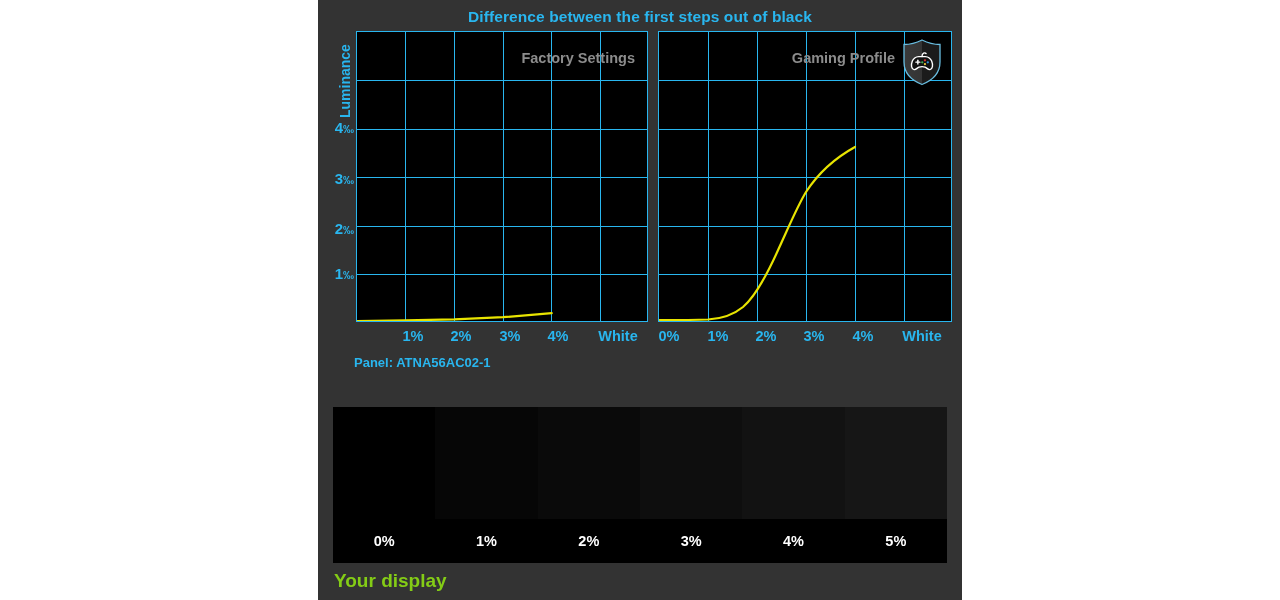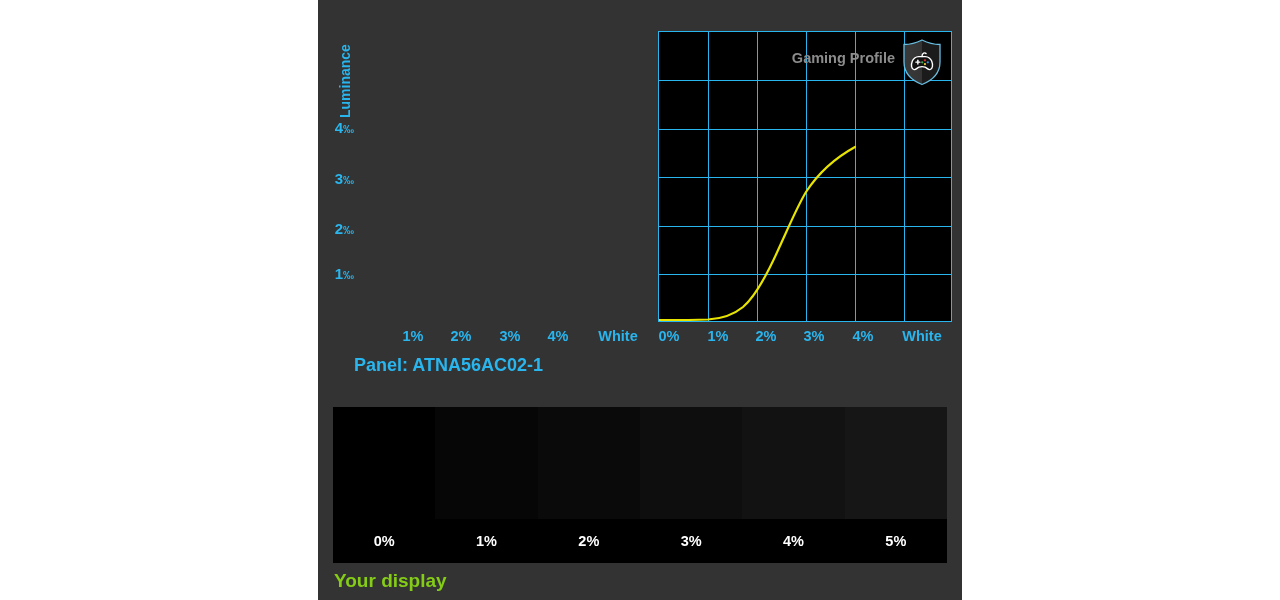--- a/index.html
+++ b/index.html
@@ -114,21 +114,21 @@
     text-align: center;
     transform: translateX(-50%);
     white-space: nowrap;
   }
 
   .panel-name {
     position: absolute;
     left: 36px;
     top: 355px;
     color: #29b6ef;
-    font-size: 18px;
+    font-size: 13px;
     font-weight: bold;
     white-space: nowrap;
   }
 
   
   .strip-wrap {
     position: absolute;
     left: 15px;
     top: 407px;
     width: 614px;
@@ -165,28 +165,47 @@
     font-weight: bold;
     white-space: nowrap;
   }
 </style>
 </head>
 <body>
 
 <div id="root">
   <div class="panel">
 
+    <div class="chart-title">Difference between the first steps out of black</div>
 
     <div class="y-axis-title">Luminance</div>
 
     <div class="y-tick" style="top:119px;"><span>4</span><span class="unit">‰</span></div>
     <div class="y-tick" style="top:170px;"><span>3</span><span class="unit">‰</span></div>
     <div class="y-tick" style="top:220px;"><span>2</span><span class="unit">‰</span></div>
     <div class="y-tick" style="top:265px;"><span>1</span><span class="unit">‰</span></div>
 
+    <div class="plot plot-left">
+      <svg width="292" height="291" viewBox="0 0 292 291">
+        <g stroke="#29b6ef" stroke-width="1" shape-rendering="crispEdges">
+          <line x1="48.7" y1="0" x2="48.7" y2="291"></line>
+          <line x1="97.3" y1="0" x2="97.3" y2="291"></line>
+          <line x1="146" y1="0" x2="146" y2="291"></line>
+          <line x1="194.7" y1="0" x2="194.7" y2="291"></line>
+          <line x1="243.3" y1="0" x2="243.3" y2="291"></line>
+          <line x1="0" y1="48.5" x2="292" y2="48.5"></line>
+          <line x1="0" y1="97" x2="292" y2="97"></line>
+          <line x1="0" y1="145.5" x2="292" y2="145.5"></line>
+          <line x1="0" y1="194" x2="292" y2="194"></line>
+          <line x1="0" y1="242.5" x2="292" y2="242.5"></line>
+        </g>
+        <path d="M 0,289 L 48.7,288.4 L 97.3,287.4 L 146,285.2 L 194.7,281.2" fill="none" stroke="#e8e400" stroke-width="2.2" stroke-linecap="round" stroke-linejoin="round"></path>
+      </svg>
+      <div class="plot-label plot-label-left">Factory Settings</div>
+    </div>
 
     <div class="plot plot-right">
       <svg width="294" height="291" viewBox="0 0 294 291">
         <g stroke="#29b6ef" stroke-width="1" shape-rendering="crispEdges">
           <line x1="49" y1="0" x2="49" y2="291"></line>
           <line x1="98" y1="0" x2="98" y2="291"></line>
           <line x1="147" y1="0" x2="147" y2="291"></line>
           <line x1="196" y1="0" x2="196" y2="291"></line>
           <line x1="245" y1="0" x2="245" y2="291"></line>
           <line x1="0" y1="48.5" x2="294" y2="48.5"></line>

